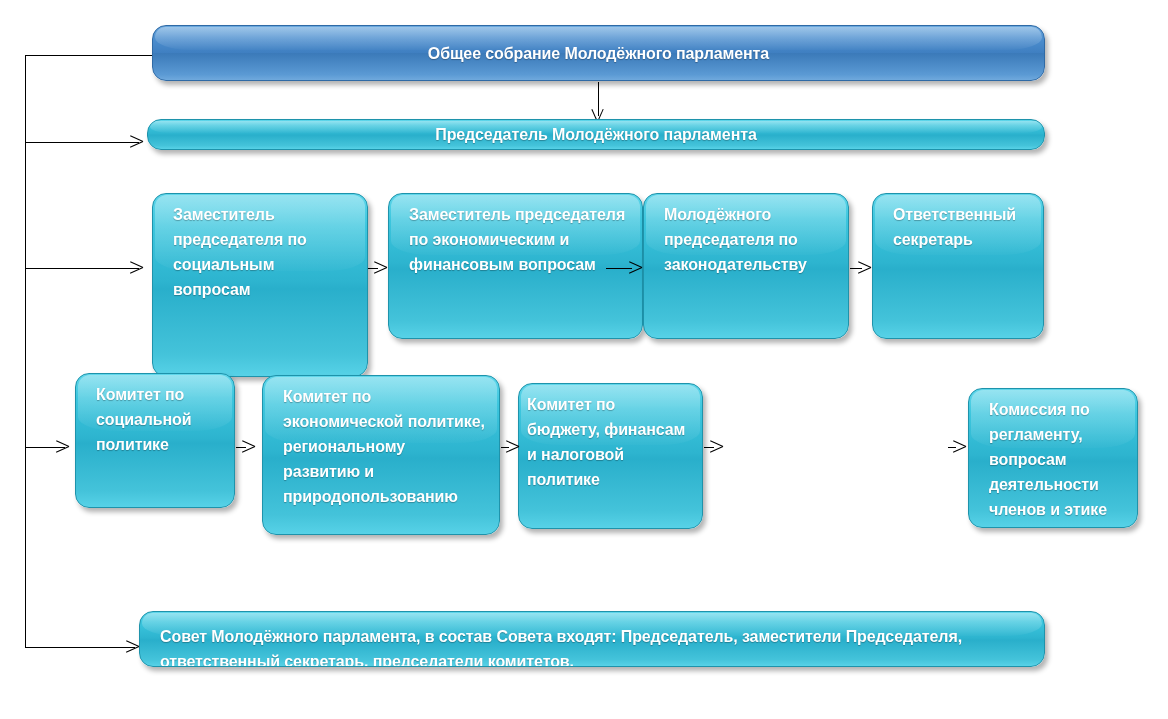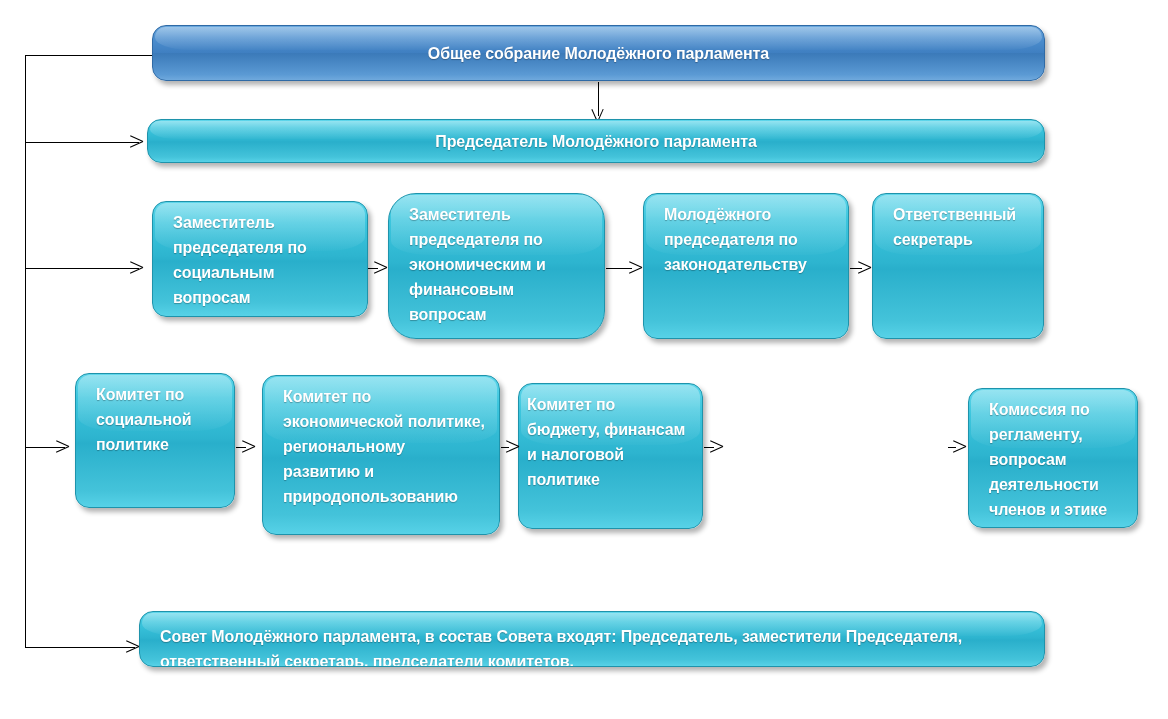--- a/index.html
+++ b/index.html
@@ -150,29 +150,29 @@
   <div class="line v" style="left:598px; top:82px; height:34px;"></div>
   <div class="ahead-d" style="left:591px; top:108px;">
       <i></i>
       <b></b>
     </div>
 
   <div class="node blue center" style="left:152px; top:25px; width:893px; height:56px;">
     <span class="txt">Общее собрание Молодёжного парламента</span>
   </div>
 
-  <div class="node cyan center" style="left:147px; top:119px; width:898px; height:44px;">
+  <div class="node cyan center" style="left:147px; top:119px; width:898px; height:31px;">
     <span class="txt">Председатель Молодёжного парламента</span>
   </div>
 
-  <div class="node cyan" style="left:152px; top:201px; width:216px; height:116px;">
+  <div class="node cyan" style="left:152px; top:193px; width:216px; height:184px;">
     <span class="txt">Заместитель председателя по социальным вопросам</span>
   </div>
 
-  <div class="node cyan" style="left:388px; top:193px; width:217px; height:146px;border-radius:28px;">
+  <div class="node cyan" style="left:388px; top:193px; width:255px; height:146px;">
     <span class="txt">Заместитель председателя по экономическим и финансовым вопросам</span>
   </div>
 
   <div class="node cyan" style="left:643px; top:193px; width:206px; height:146px;">
     <span class="txt">Молодёжного председателя по законодательству</span>
   </div>
 
   <div class="node cyan" style="left:872px; top:193px; width:172px; height:146px;">
     <span class="txt">Ответственный секретарь</span>
   </div>

